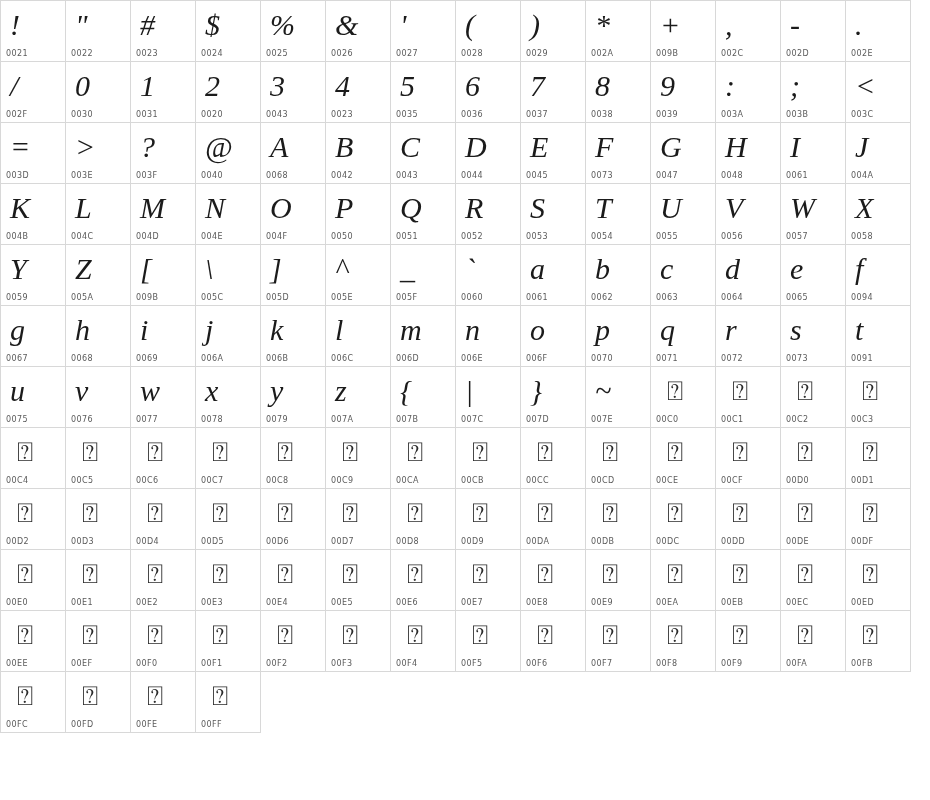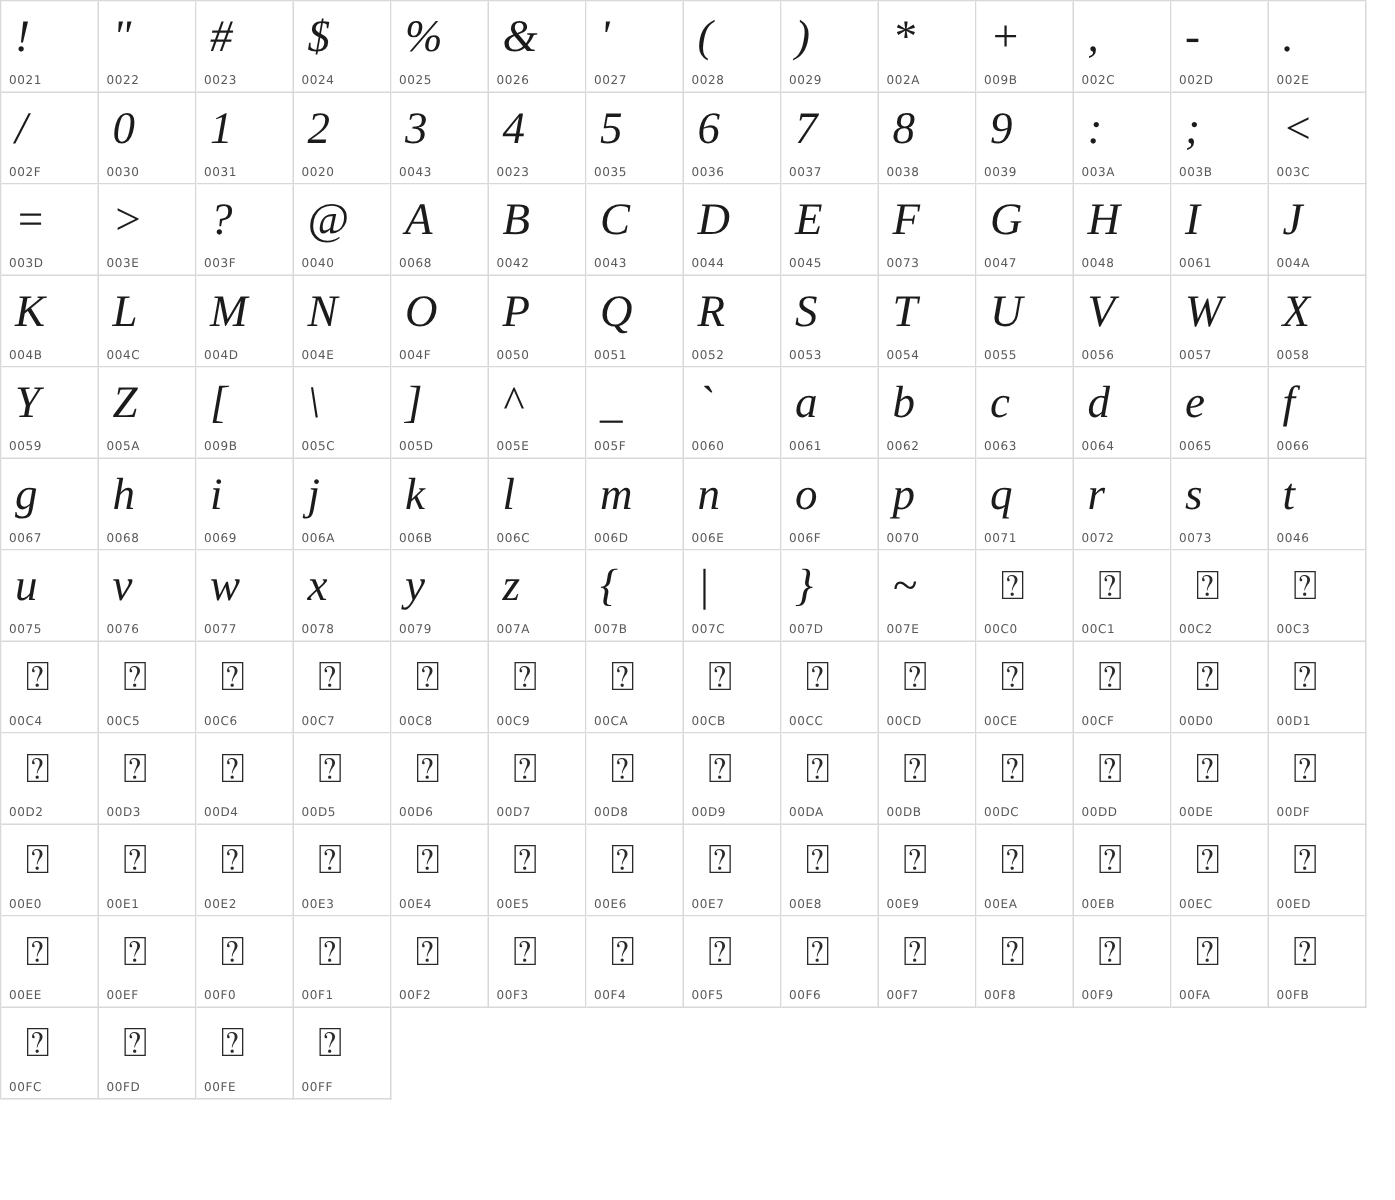--- a/index.html
+++ b/index.html
@@ -343,21 +343,21 @@
     <div class="cell">
       <div class="glyph">d</div>
       <div class="code">0064</div>
     </div>
     <div class="cell">
       <div class="glyph">e</div>
       <div class="code">0065</div>
     </div>
     <div class="cell">
       <div class="glyph">f</div>
-      <div class="code">0066</div>
+      <div class="code">0094</div>
     </div>
     <div class="cell">
       <div class="glyph">g</div>
       <div class="code">0067</div>
     </div>
     <div class="cell">
       <div class="glyph">h</div>
       <div class="code">0068</div>
     </div>
     <div class="cell">
@@ -399,21 +399,21 @@
     <div class="cell">
       <div class="glyph">r</div>
       <div class="code">0072</div>
     </div>
     <div class="cell">
       <div class="glyph">s</div>
       <div class="code">0073</div>
     </div>
     <div class="cell">
       <div class="glyph">t</div>
-      <div class="code">0046</div>
+      <div class="code">0091</div>
     </div>
     <div class="cell">
       <div class="glyph">u</div>
       <div class="code">0075</div>
     </div>
     <div class="cell">
       <div class="glyph">v</div>
       <div class="code">0076</div>
     </div>
     <div class="cell">

